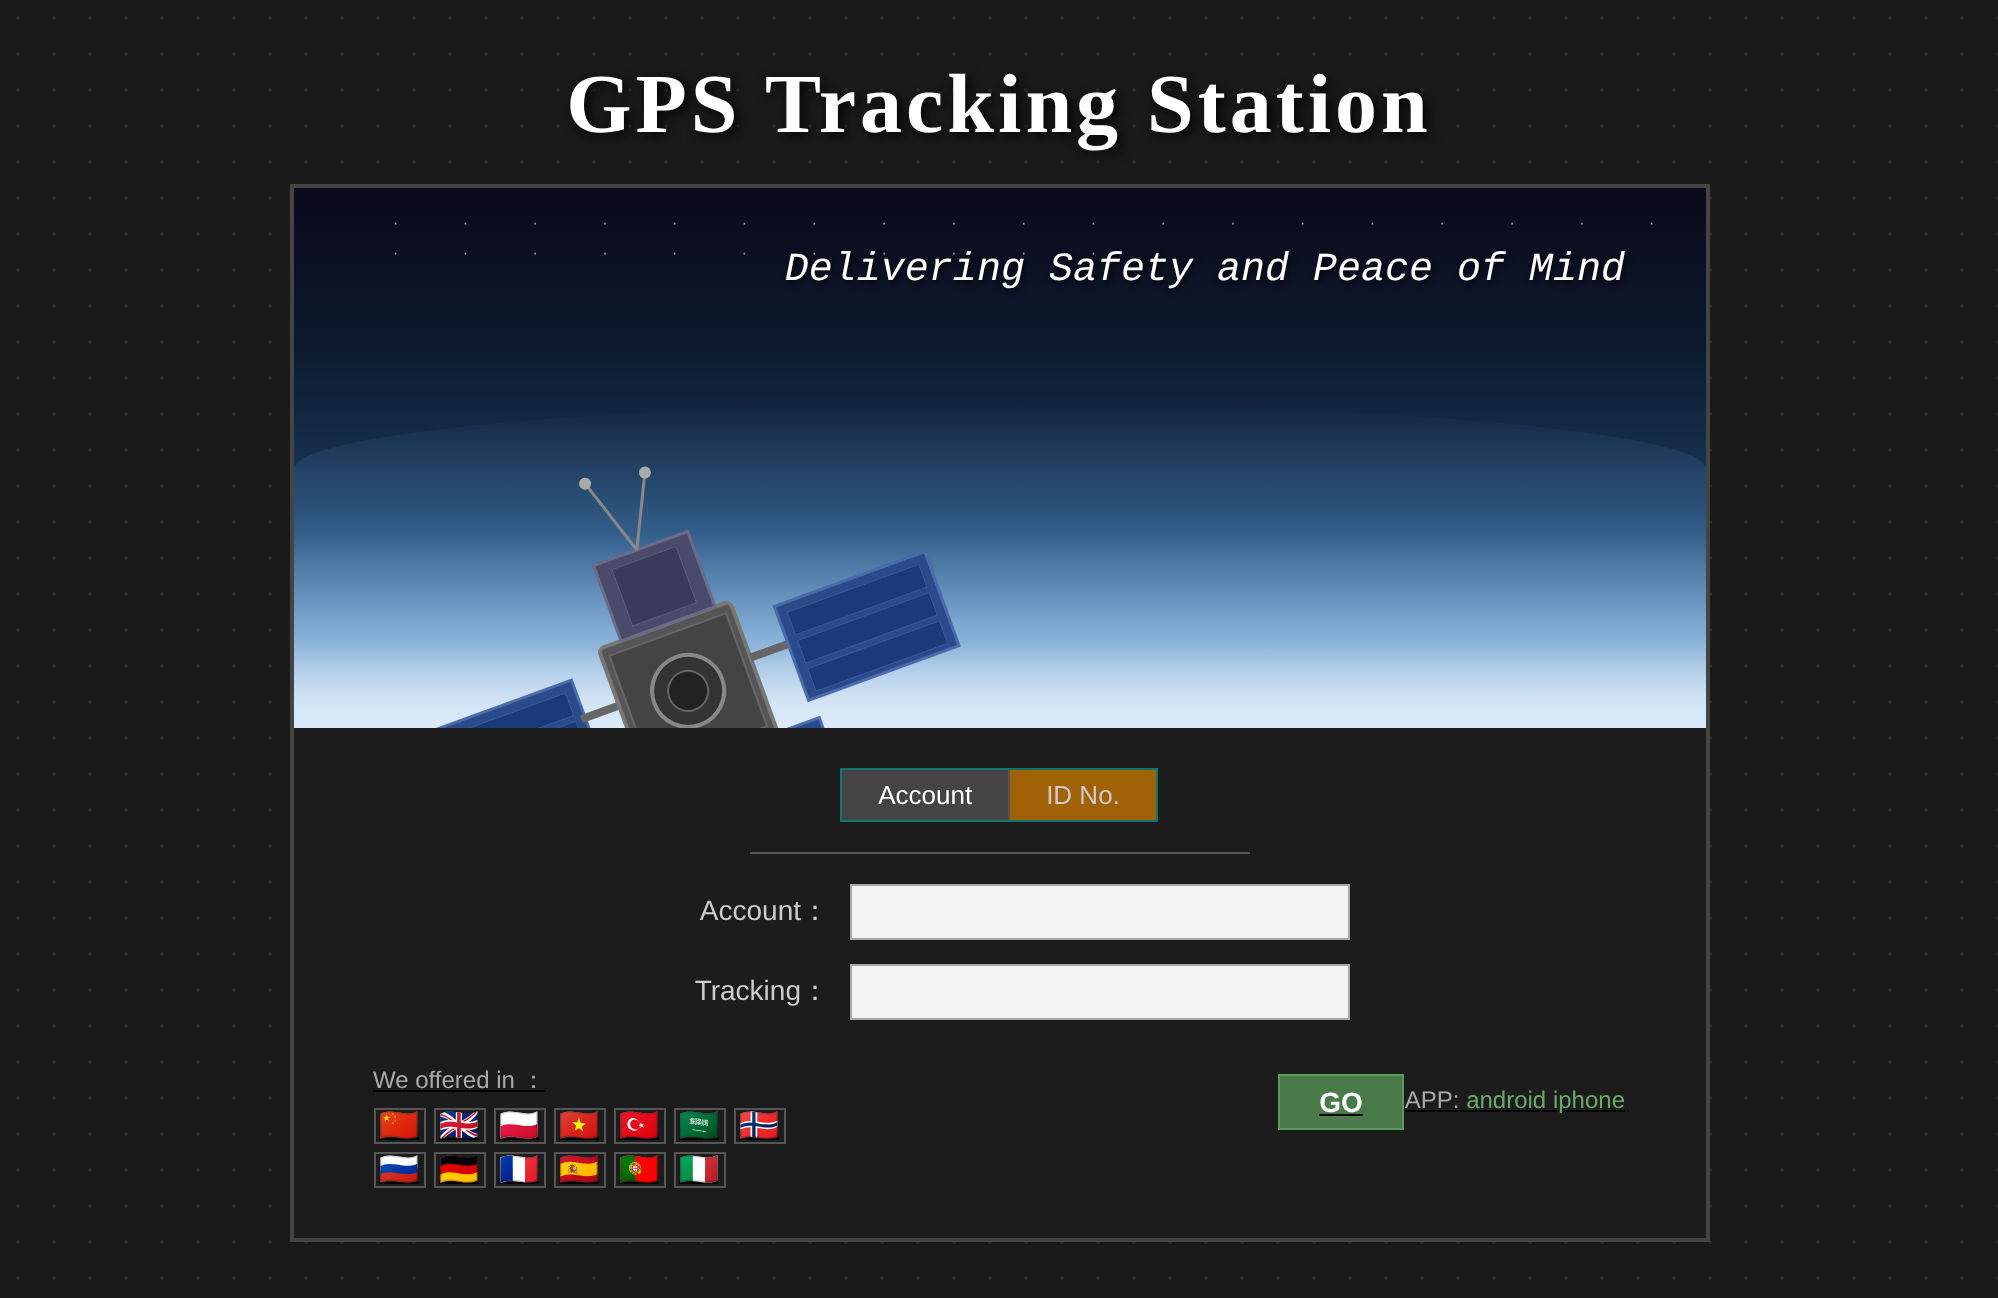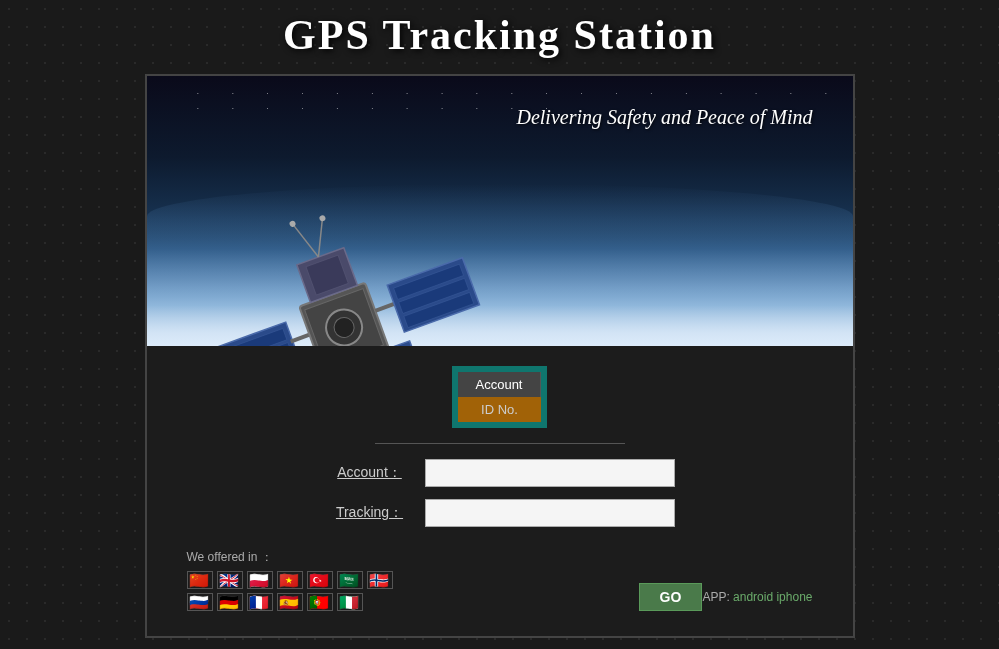--- a/index.html
+++ b/index.html
@@ -59,21 +59,21 @@
     }
 
     .tagline {
       position: absolute;
       top: 30px;
       right: 40px;
       color: #fff;
       font-size: 20px;
       font-style: italic;
       text-shadow: 1px 1px 3px rgba(0,0,0,0.8);
-      font-family: Liberation Serif, serif;
+      font-family: Liberation Mono, monospace;
     }
 
     
     .satellite-container {
       position: absolute;
       left: -20px;
       top: 30px;
       width: 360px;
       height: 380px;
     }
@@ -84,22 +84,21 @@
       padding: 20px 40px 25px 40px;
       display: flex;
       flex-direction: column;
       align-items: center;
     }
 
     
     .tabs {
       display: flex;
       margin-bottom: 15px;
-      border: 6px solid #0f766e;
-      flex-direction: column;
+      border: 1px solid #0f766e;
     }
 
     .tab {
       padding: 5px 18px;
       color: #ccc;
       font-size: 13px;
       cursor: pointer;
       background: #a16207;
       border: none;
       outline: none;
@@ -127,23 +126,22 @@
       display: flex;
       align-items: center;
       margin-bottom: 12px;
       width: 350px;
     }
 
     .form-label {
       color: #ccc;
       font-size: 14px;
       width: 90px;
-      text-align: center;
+      text-align: right;
       margin-right: 10px;
-      text-decoration: underline;
     }
 
     .form-input {
       flex: 1;
       height: 28px;
       background: #f5f5f5;
       border: 1px solid #aaa;
       padding: 2px 6px;
       font-size: 13px;
       outline: none;
@@ -157,24 +155,25 @@
       padding: 5px 20px;
       font-size: 14px;
       font-weight: bold;
       cursor: pointer;
       margin-top: 5px;
     }
 
     
     .bottom-row {
       display: flex;
-      align-items: flex-end;
+      align-items: flex-start;
       justify-content: space-between;
       width: 100%;
       margin-top: 10px;
+      text-decoration: underline;
     }
 
     .language-section {
       display: flex;
       flex-direction: column;
       align-items: flex-start;
     }
 
     .we-offered {
       color: #aaa;

